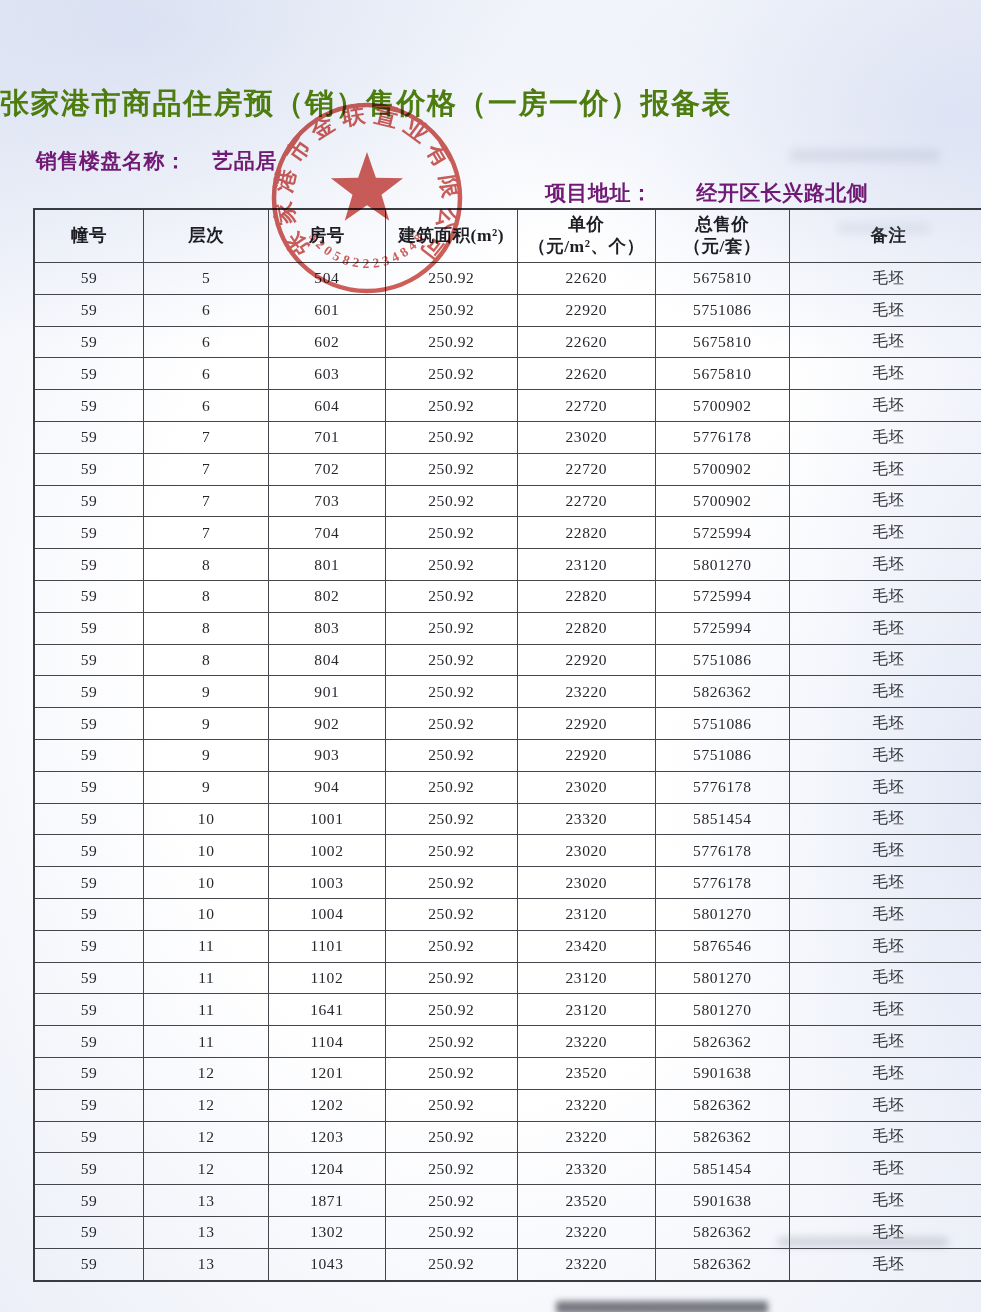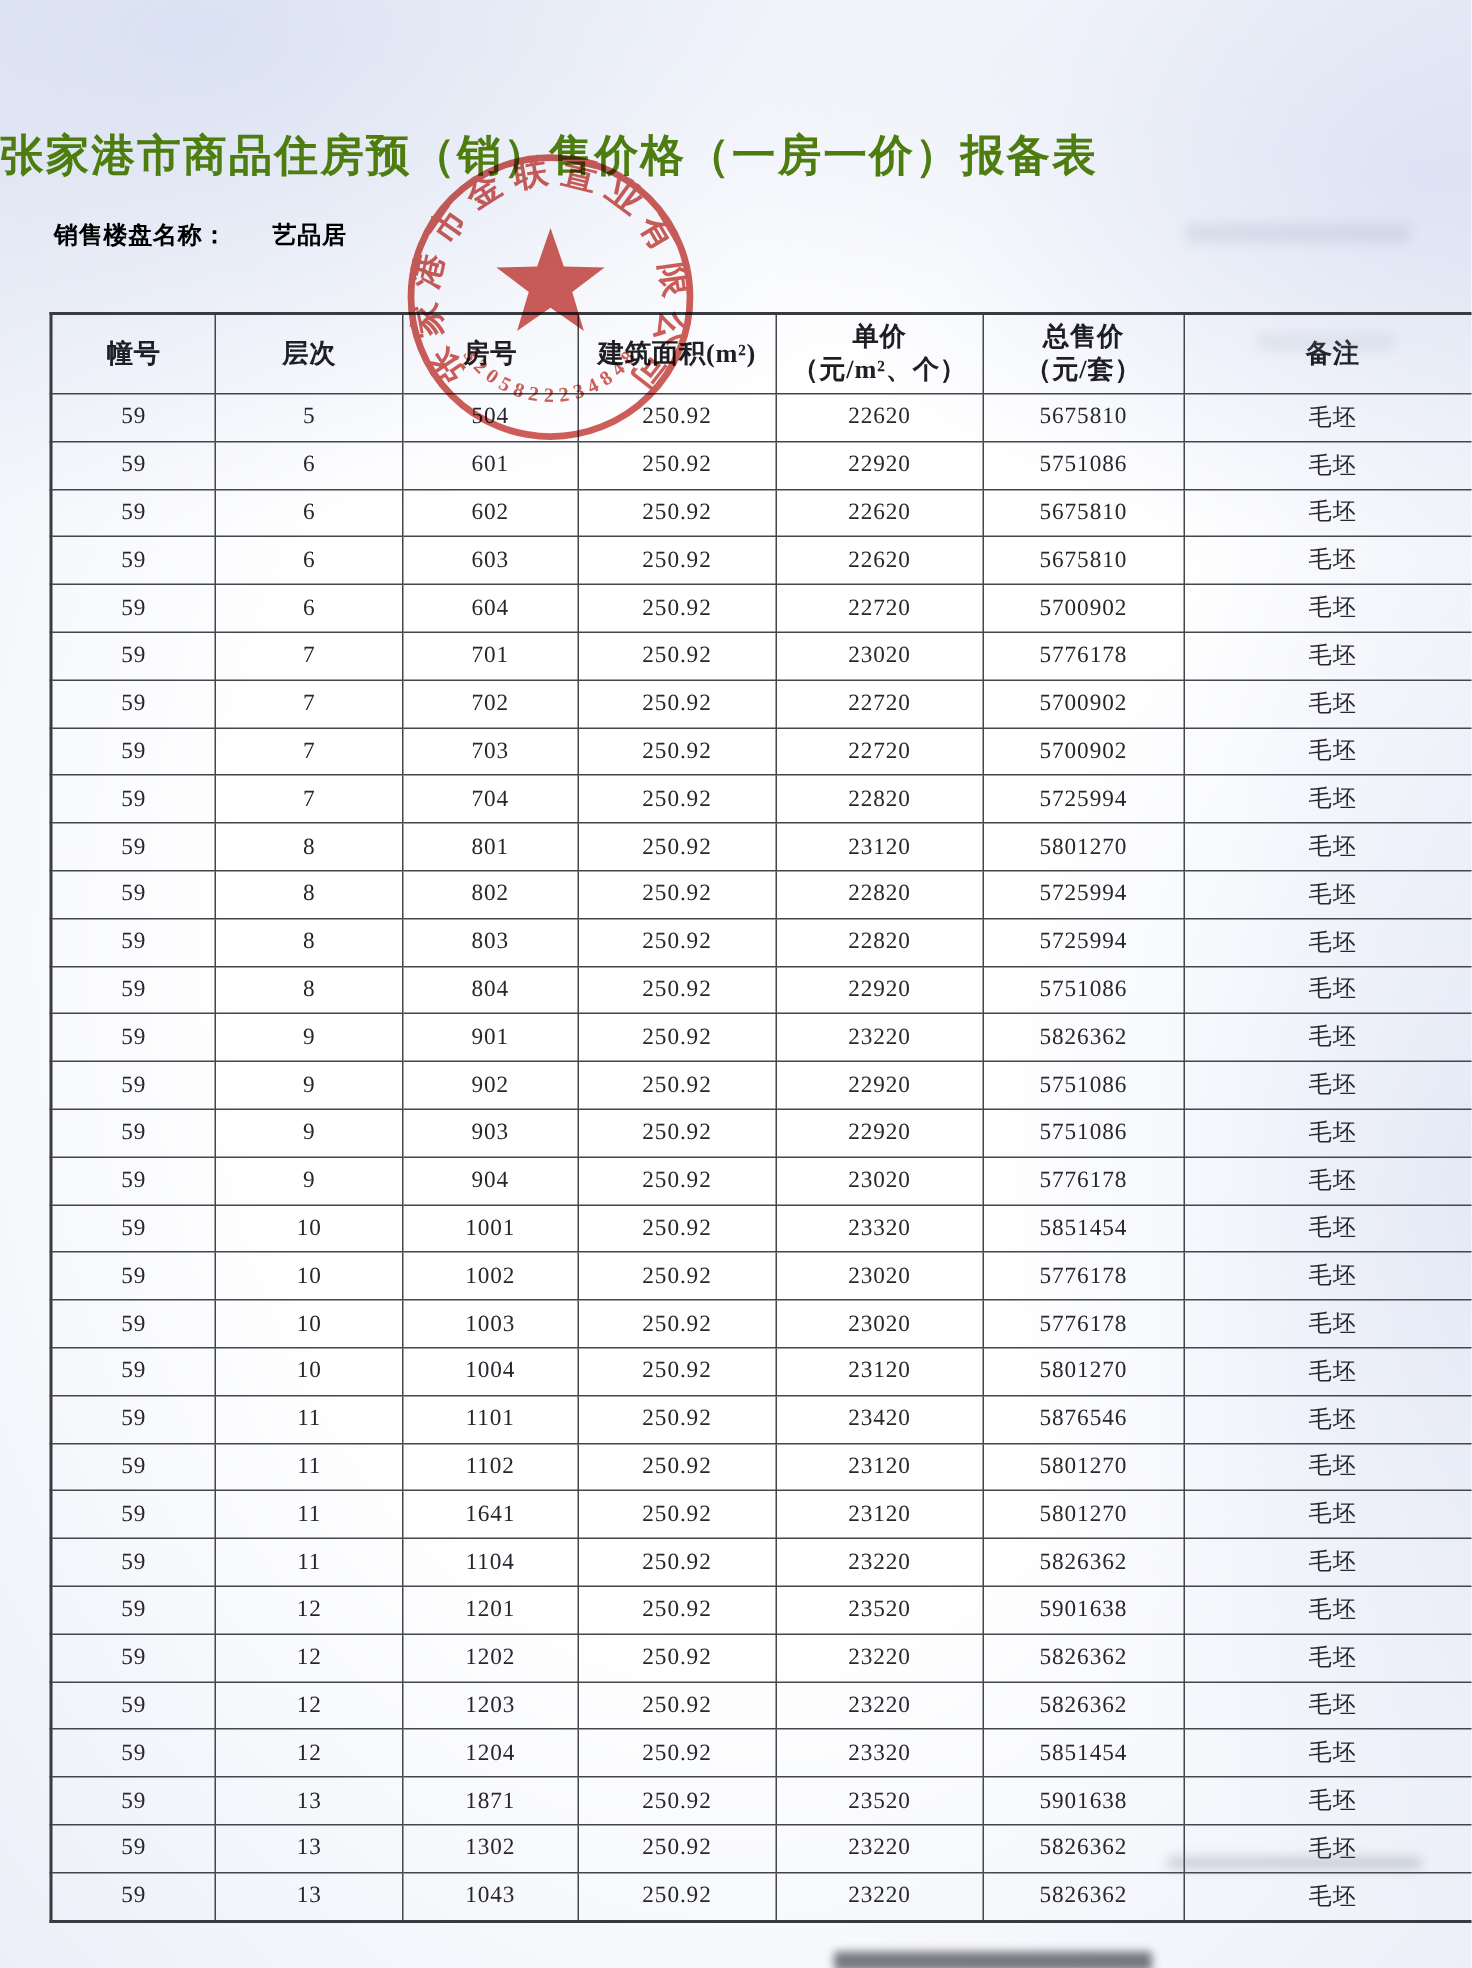--- a/index.html
+++ b/index.html
@@ -12,21 +12,21 @@
       radial-gradient(760px 420px at 97% 9%, rgba(201,211,238,.5), transparent 60%),
       radial-gradient(600px 900px at 101% 60%, rgba(206,215,240,.45), transparent 55%),
       radial-gradient(ellipse at 50% 48%, #ffffff 48%, #eceff8 100%);
   }
   .page{position:absolute;inset:0;}
   .doc-title{
     position:absolute;top:84px;left:0;width:100%;
     text-align:left;font-size:29px;font-weight:700;color:#4d7c0f;
     letter-spacing:1.5px;margin:0;
   }
-  .meta-line{position:absolute;font-size:16px;font-weight:600;color:#000000;letter-spacing:.5px;font-family:Liberation Mono, monospace;}
+  .meta-line{position:absolute;font-size:21px;font-weight:600;color:#701a75;letter-spacing:.5px;}
   .meta-label{display:inline-block;}
   .meta-value{display:inline-block;margin-left:20px;}
   #meta-project{top:147px;left:36px;}
   #meta-developer{top:179px;left:36px;}
   #meta-address{top:179px;left:545px;}
   #meta-address .meta-value{margin-left:38px;}
 
   table.price-table{
     position:absolute;top:208px;left:33px;width:956px;
     border-collapse:collapse;table-layout:fixed;
@@ -61,20 +61,24 @@
 <div class="page">
 
   <h1 class="doc-title">张家港市商品住房预（销）售价格（一房一价）报备表</h1>
 
   <div class="meta-line" id="meta-project">
     <span class="meta-label">销售楼盘名称：</span>
     <span class="meta-value">艺品居</span>
   </div>
 
 
+  <div class="meta-line" id="meta-address">
+    <span class="meta-label">项目地址：</span>
+    <span class="meta-value">经开区长兴路北侧</span>
+  </div>
 
   <table class="price-table">
     <colgroup>
       <col style="width:11.5%">
         <col style="width:13.1%">
         <col style="width:12.2%">
       <col style="width:13.9%">
         <col style="width:14.4%">
         <col style="width:14.1%">
       <col style="width:20.8%">

